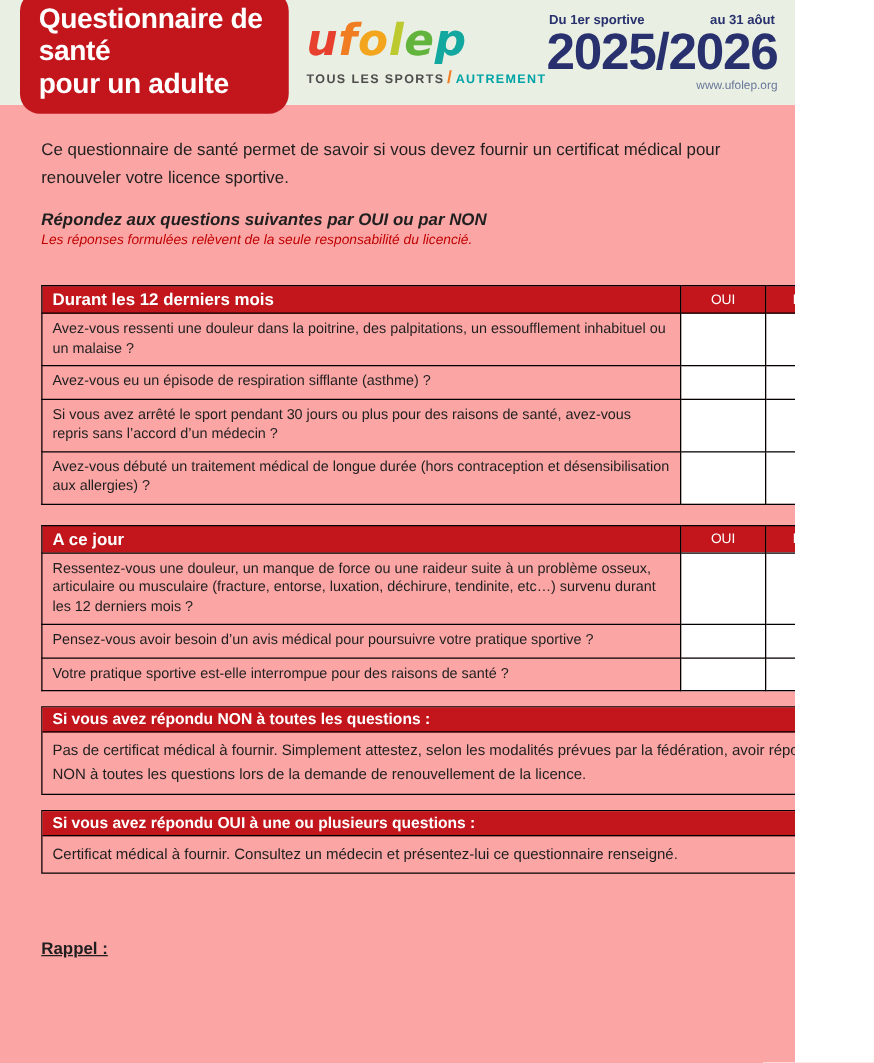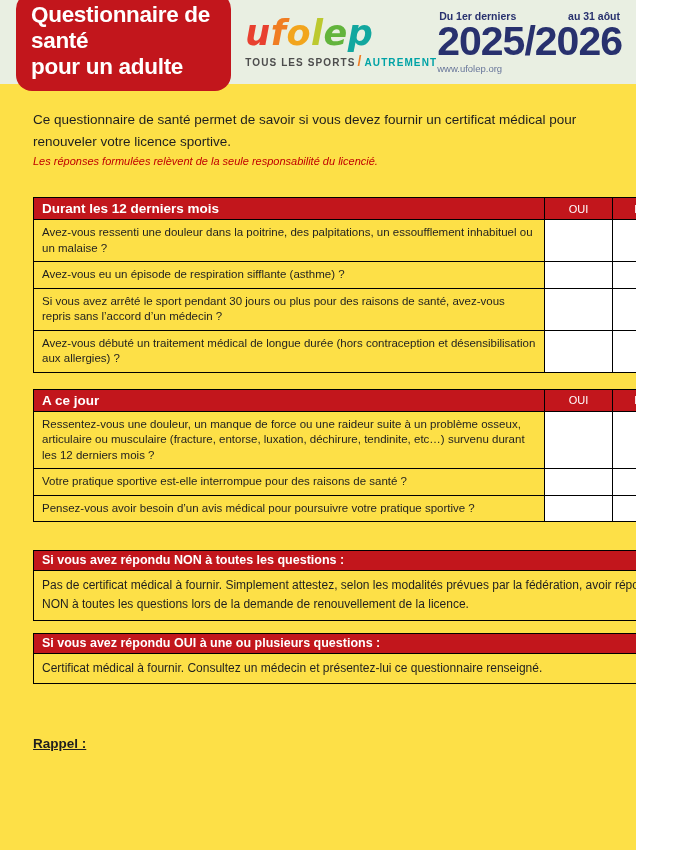--- a/index.html
+++ b/index.html
@@ -1,18 +1,18 @@
 <!DOCTYPE html>
 <html><head>
 <meta charset="utf-8">
 <style>
   * { margin:0; padding:0; box-sizing:border-box; }
   html,body { background:#ffffff; }
   .page {
-    width:636px; height:850px; background:#fde047; overflow:hidden;
+    width:636px; height:850px; background:#fca5a5; overflow:hidden;
     font-family:"Liberation Sans", sans-serif; color:#1f1f1f; position:relative;
   }
 
   
   .header-band {
     height:84px; background:#e9efe2;
     display:flex; align-items:center; justify-content:space-between;
     padding:0 14px 0 16px;
   }
   .title-box {
@@ -36,21 +36,21 @@
 
   .season-block { width:192px; color:#28316e; }
   .season-dates {
     display:flex; justify-content:space-between;
     font-size:10.5px; font-weight:bold; padding:0 2px;
   }
   .season-years {
     font-size:41px; font-weight:bold; line-height:0.95; letter-spacing:-1px;
     text-align:center;
   }
-  .season-site { font-size:9.5px; color:#68769a; text-align:left; margin-top:2px; }
+  .season-site { font-size:9.5px; color:#68769a; text-align:right; margin-top:2px; }
 
   
   .content { padding:0 18px 0 33px; }
   .intro { margin-top:25px; font-size:13.5px; line-height:1.6; max-width:642px; }
   .instruction { margin-top:16px; font-size:13.5px; font-weight:bold; font-style:italic; }
   .disclaimer { margin-top:3px; font-size:11px; font-style:italic; color:#c00000; }
 
   table.q-table { border-collapse:collapse; width:648px; }
   .t1 { margin-top:30px; }
   .t2 { margin-top:16px; }
@@ -60,21 +60,21 @@
     font-size:13.5px; font-weight:bold; padding:2px 8px; height:22px;
   }
   th.yn-head {
     background:#c2161c; color:#ffffff; font-size:11px; font-weight:normal;
     width:68px; text-align:center;
   }
   td.q-cell { font-size:11.5px; line-height:1.35; padding:5px 8px; height:26px; }
   td.a-cell { width:68px; background:#ffffff; }
 
   .result-box { width:648px; border:1px solid #000000; }
-  .rb-1 { margin-top:28px; }
+  .rb-1 { margin-top:12px; }
   .rb-2 { margin-top:12px; }
   .result-head {
     background:#c2161c; color:#ffffff; font-weight:bold; font-size:12.5px;
     padding:2px 8px 3px 8px; border-bottom:1px solid #000000;
   }
   .result-body { font-size:12px; line-height:1.55; padding:5px 8px 6px 8px; }
 
   .rappel-title {
     margin-top:52px; font-size:13.5px; font-weight:bold; text-decoration:underline;
   }
@@ -92,31 +92,32 @@
 
     <div class="logo-block">
       <div class="logo-word"><span style="color: rgb(232, 64, 47);">u</span><span style="color: rgb(240, 125, 34);">f</span><span style="color: rgb(242, 165, 29);">o</span><span style="color: rgb(188, 201, 47);">l</span><span style="color: rgb(98, 180, 60);">e</span><span style="color: rgb(18, 167, 159);">p</span></div>
       <div class="logo-tagline">
         <span>TOUS LES SPORTS</span><span class="logo-slash">/</span><span class="tagline-right">AUTREMENT</span>
       </div>
     </div>
 
     <div class="season-block">
       <div class="season-dates">
-        <span>Du 1er derniers</span>
+        <span>Du 1er sportive</span>
         <span>au 31 aôut</span>
       </div>
       <div class="season-years">2025/2026</div>
       <div class="season-site">www.ufolep.org</div>
     </div>
   </div>
 
   <div class="content">
 
     <p class="intro">Ce questionnaire de santé permet de savoir si vous devez fournir un certificat médical pour renouveler votre licence sportive.</p>
+    <p class="instruction">Répondez aux questions suivantes par OUI ou par NON</p>
     <p class="disclaimer">Les réponses formulées relèvent de la seule responsabilité du licencié.</p>
 
     <table class="q-table t1">
       <tbody>
           <tr>
         <th class="q-head">Durant les 12 derniers mois</th>
         <th class="yn-head">OUI</th>
         <th class="yn-head">NON</th>
       </tr>
       <tr>
@@ -148,26 +149,26 @@
         <th class="q-head">A ce jour</th>
         <th class="yn-head">OUI</th>
         <th class="yn-head">NON</th>
       </tr>
       <tr>
         <td class="q-cell">Ressentez-vous une douleur, un manque de force ou une raideur suite à un problème osseux, articulaire ou musculaire (fracture, entorse, luxation, déchirure, tendinite, etc…) survenu durant les 12 derniers mois ?</td>
         <td class="a-cell"></td>
         <td class="a-cell"></td>
       </tr>
       <tr>
-        <td class="q-cell">Votre pratique sportive est-elle interrompue pour des raisons de santé ?</td>
+        <td class="q-cell">Pensez-vous avoir besoin d’un avis médical pour poursuivre votre pratique sportive ?</td>
         <td class="a-cell"></td>
         <td class="a-cell"></td>
       </tr>
       <tr>
-        <td class="q-cell">Pensez-vous avoir besoin d’un avis médical pour poursuivre votre pratique sportive ?</td>
+        <td class="q-cell">Votre pratique sportive est-elle interrompue pour des raisons de santé ?</td>
         <td class="a-cell"></td>
         <td class="a-cell"></td>
       </tr>
     </tbody>
       </table>
 
     <div class="result-box rb-1">
       <div class="result-head">Si vous avez répondu NON à toutes les questions :</div>
       <div class="result-body">Pas de certificat médical à fournir. Simplement attestez, selon les modalités prévues par la fédération, avoir répondu NON à toutes les questions lors de la demande de renouvellement de la licence.</div>
     </div>

